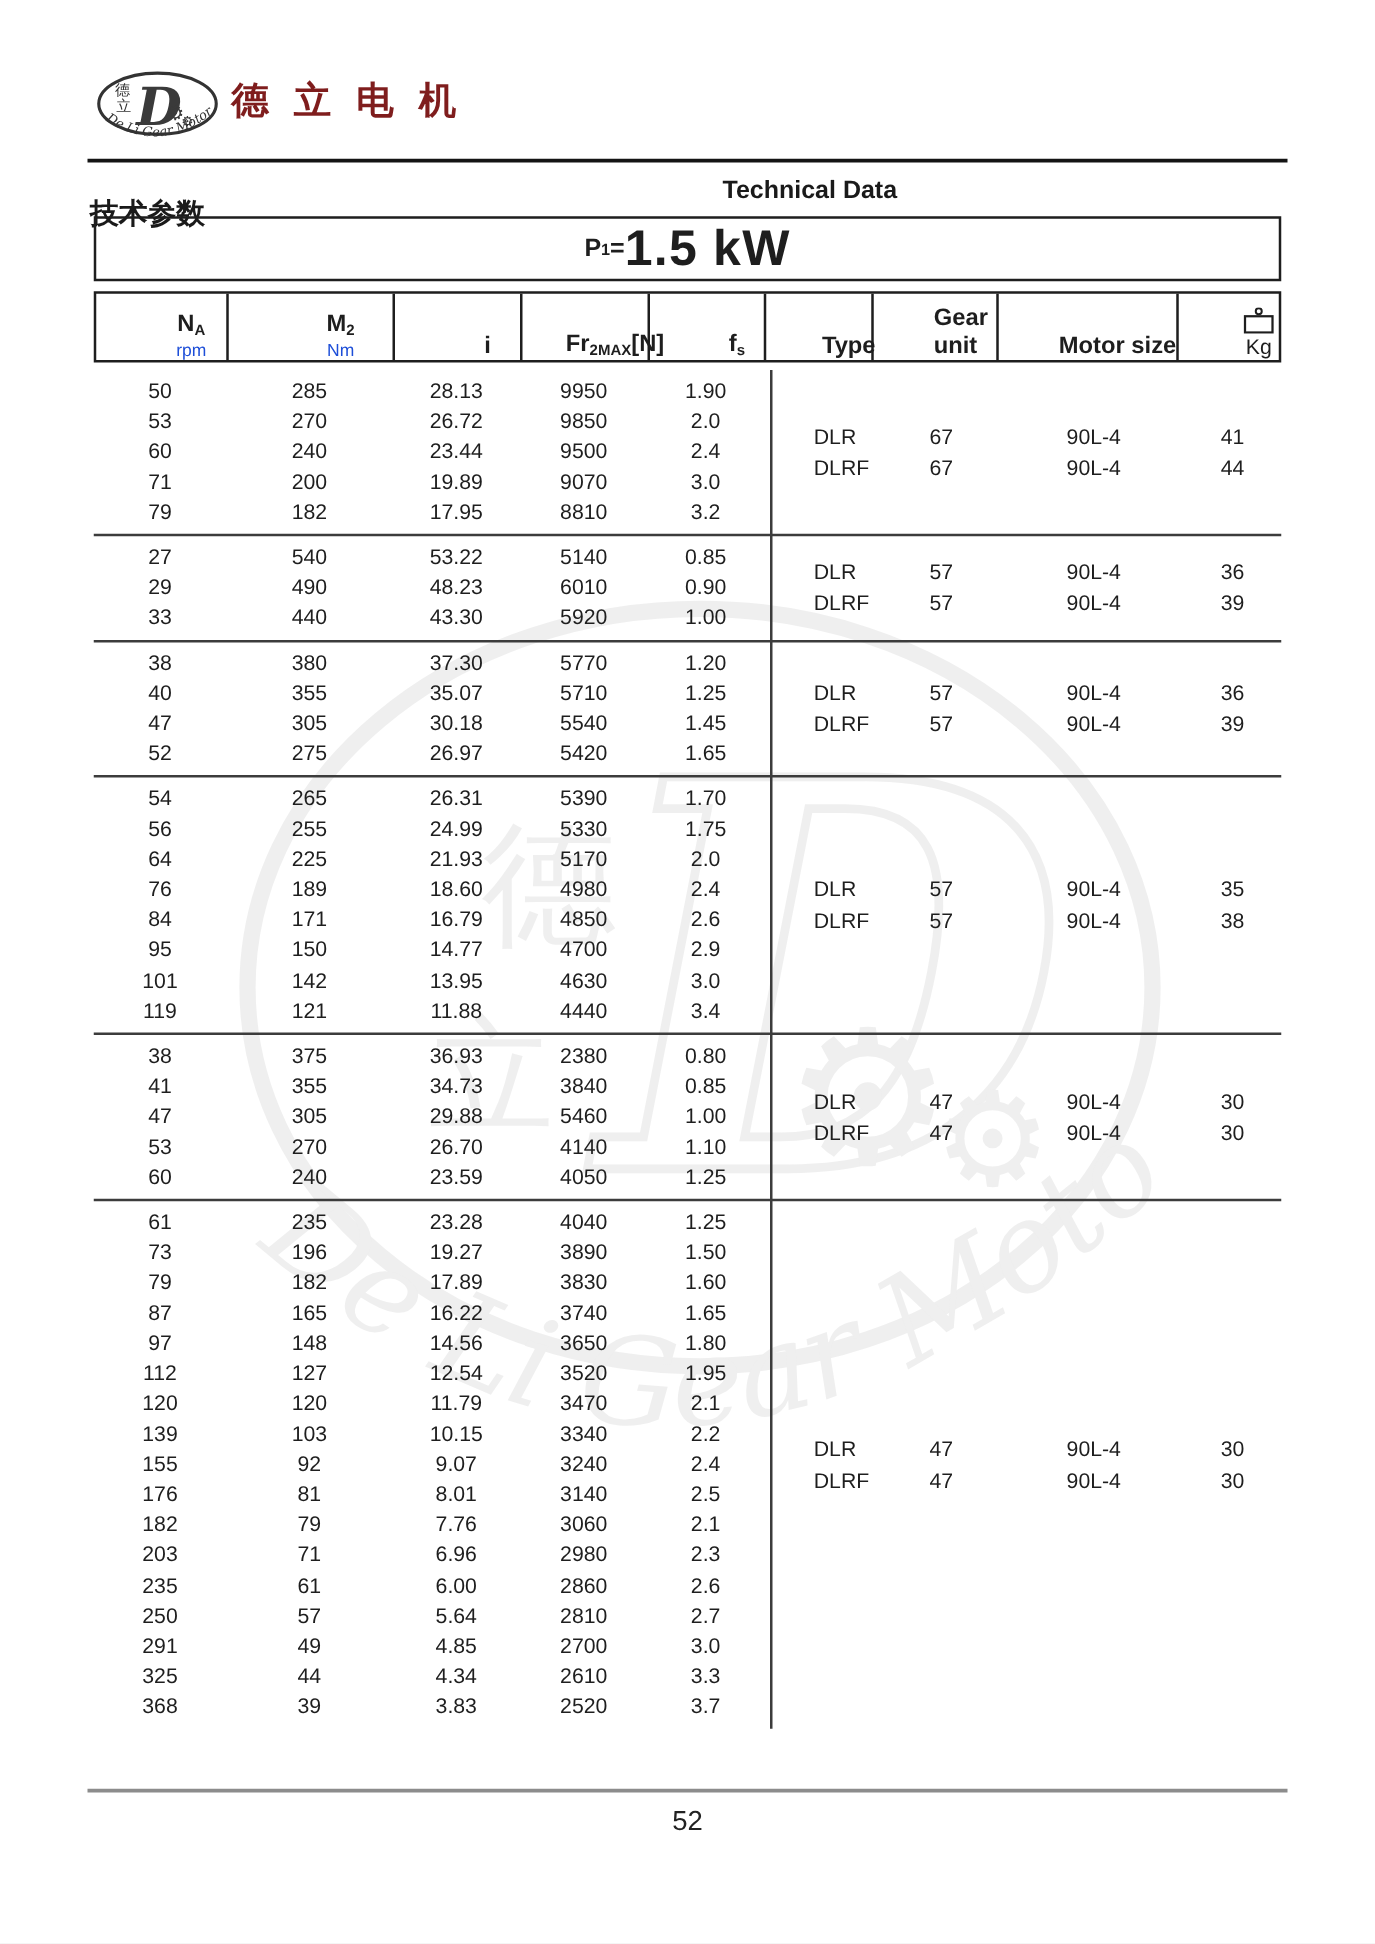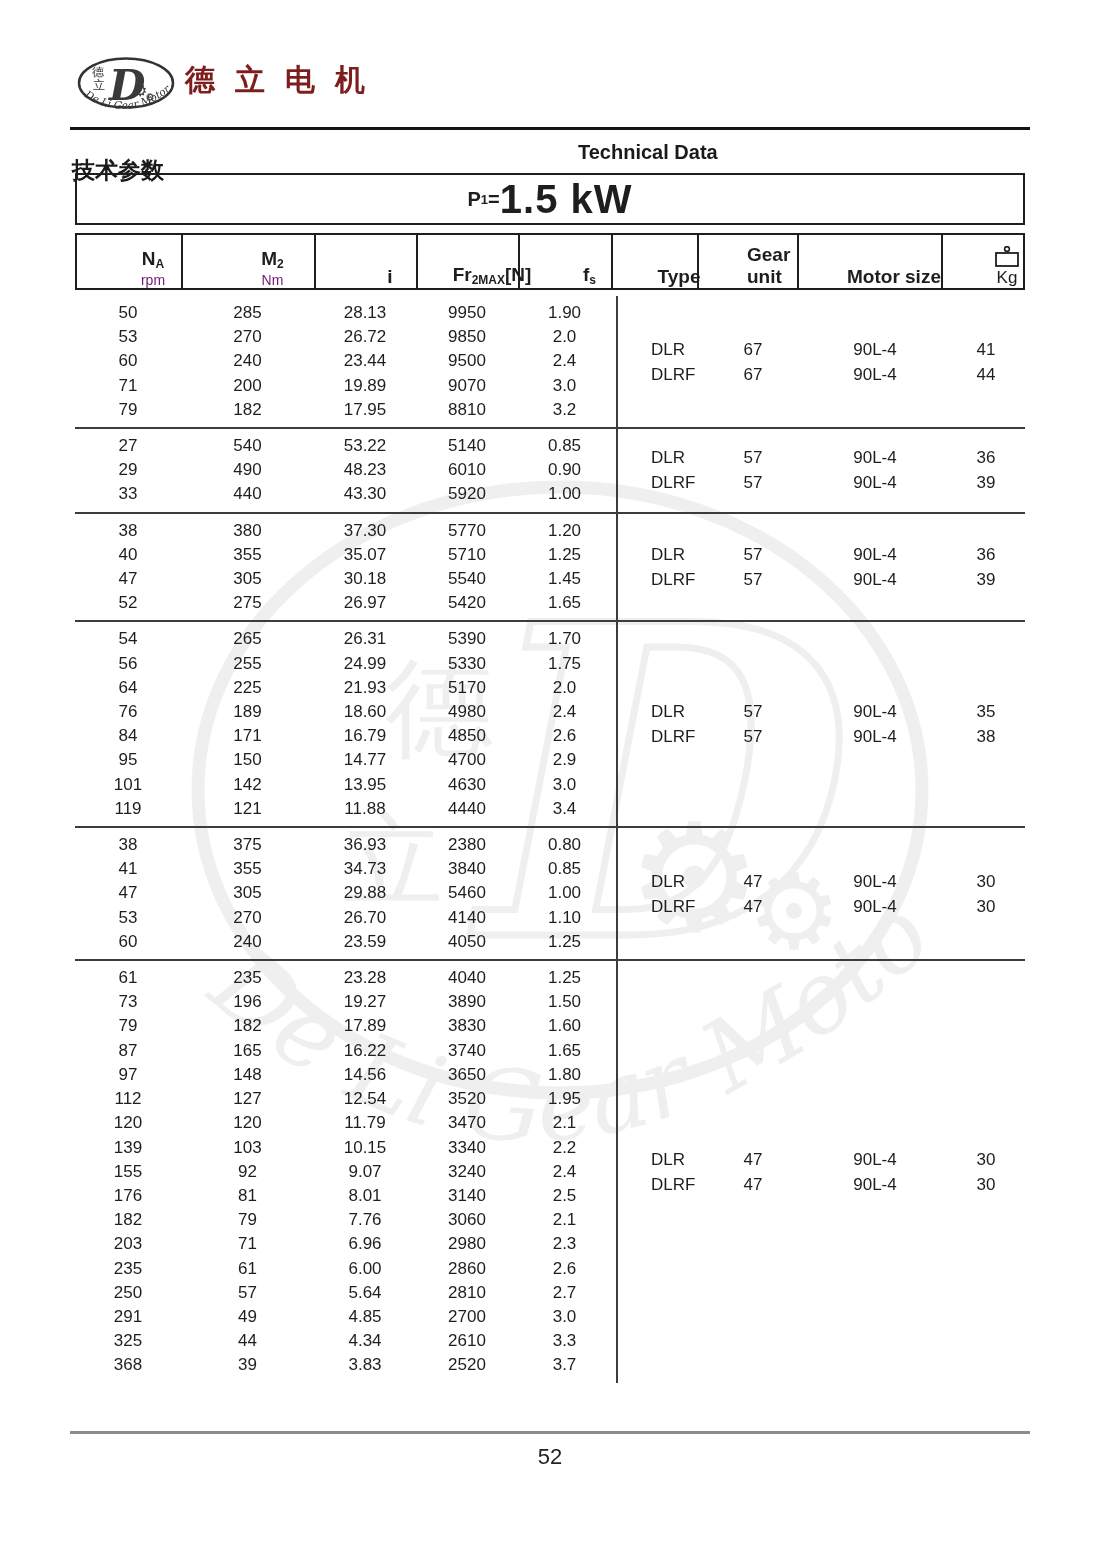--- a/index.html
+++ b/index.html
@@ -46,21 +46,21 @@
   }
   .hcell{
     border-right:2px solid #1e1e1e;
     display:flex;flex-direction:column;align-items:center;justify-content:flex-end;
     line-height:1.15;
     margin-left:48px;
   }
   .hcell:last-child{border-right:none;}
   .hmain{font-size:19px;font-weight:bold;}
   .hmain sub{font-size:12px;vertical-align:-3px;}
-  .hunit{font-size:14px;color:#701a75;}
+  .hunit{font-size:14px;color:#1d4ed8;}
   .kg-unit{font-size:17px;margin-top:1px;}
 
   
   .data-area{
     left:75px;top:296px;width:950px;
     z-index:2;
   }
   .vline{position:absolute;left:541px;top:0;bottom:0;width:2px;background:#3c3c3c;}
   .group{
     display:flex;

